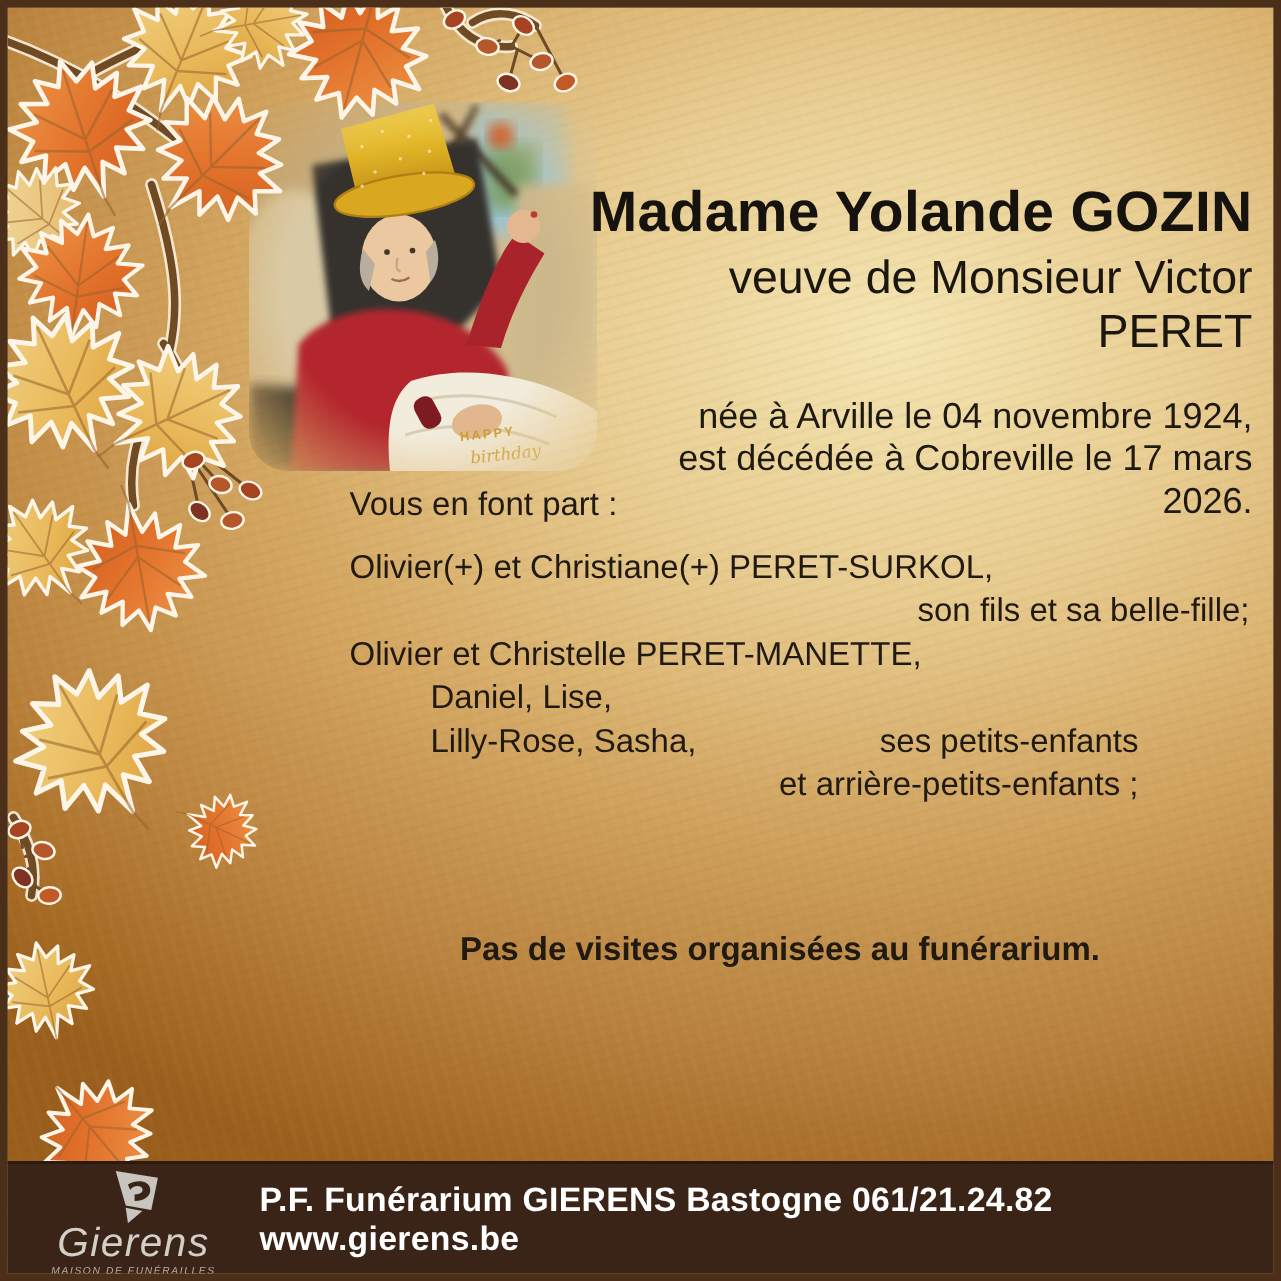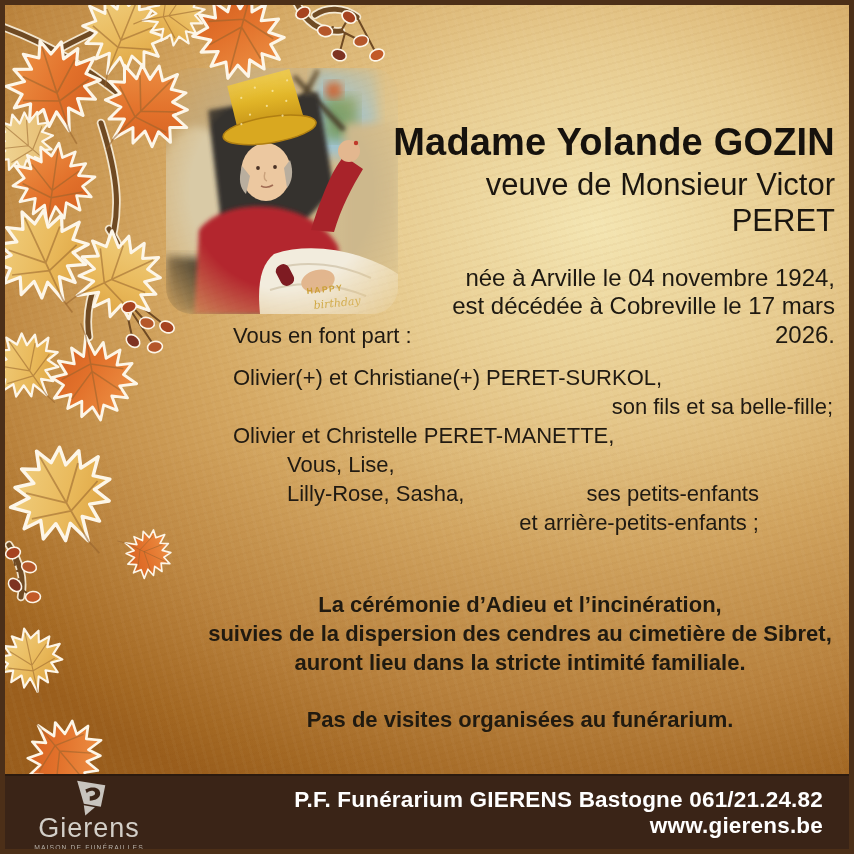--- a/index.html
+++ b/index.html
@@ -31,24 +31,24 @@
   .frow{display:flex;justify-content:space-between;}
   .fleft{white-space:pre;}
   .fright{margin-right:76px;white-space:pre;}
   .frow.indent .fleft{padding-left:54px;}
   .frow.r-flush .fright{margin-right:2px;}
   .ceremony{position:absolute;left:200px;right:14px;top:585px;z-index:3;text-align:center;
     font-size:22px;font-weight:700;line-height:29px;color:#201a10;}
   .visits{margin-top:28px;}
   .footer{position:absolute;left:0;right:0;bottom:0;height:73px;z-index:4;background:#3a2417;
     border-top:2px solid #2b1a0f;display:flex;align-items:center;}
-  .logo{width:168px;display:flex;flex-direction:column;align-items:center;justify-content:center;padding-top:2px;}
+  .logo{width:168px;display:flex;flex-direction:column;align-items:center;justify-content:center;padding-top:2px;font-style:italic;}
   .logo-name{color:#d3cfc8;font-size:27px;letter-spacing:1px;line-height:1;margin-top:-2px;}
   .logo-tag{color:#b7b0a7;font-size:6.8px;letter-spacing:1.1px;margin-top:2px;}
-  .footer-text{flex:1;text-align:right;color:#ffffff;font-weight:700;font-size:22.5px;padding-right:26px;letter-spacing:.2px;}
+  .footer-text{flex:1;text-align:left;color:#ffffff;font-weight:700;font-size:22.5px;padding-right:26px;letter-spacing:.2px;}
 </style>
 </head>
 <body>
 
 <div class="page">
   <div class="tex"></div>
 
   <div class="photo">
     <svg width="232" height="246" viewBox="0 0 232 246">
       <defs>
@@ -223,45 +223,38 @@
     <span class="fleft"></span>
     <span class="fright">son fils et sa belle-fille;</span>
   </div>
 
   <div class="frow">
     <span class="fleft">Olivier et Christelle PERET-MANETTE,</span>
     <span class="fright"></span>
   </div>
 
   <div class="frow indent">
-    <span class="fleft">Vous, Lise,</span>
+    <span class="fleft">Daniel, Lise,</span>
     <span class="fright"></span>
   </div>
 
 
   <div class="frow indent">
     <span class="fleft">Lilly-Rose, Sasha,</span>
     <span class="fright">ses petits-enfants</span>
   </div>
 
   <div class="frow">
     <span class="fleft"></span>
     <span class="fright">et arrière-petits-enfants ;</span>
   </div>
 </div>
   </div>
 
   <div class="ceremony">
-    <div>
-  <div>La cérémonie d’Adieu et l’incinération,</div>
-
-  <div>suivies de la dispersion des cendres au cimetière de Sibret,</div>
-
-  <div>auront lieu dans la stricte intimité familiale.</div>
-</div>
     <div class="visits">Pas de visites organisées au funérarium.</div>
   </div>
 
   <div class="footer">
     <div class="logo">
       <svg width="42" height="40" viewBox="0 0 56 54">
         <polygon points="12,5 50,11 44,40 21,36" fill="#c8c4be"></polygon>
         <polygon points="21,38 36,41 23,52" fill="#c8c4be"></polygon>
         <path d="M23,17 C32,12 42,14 43,21 C44,28 37,32 29,32 L29,26 C34,26 37,24 36,21 C35,17 27,18 25,22 Z" fill="#3a2417"></path>
       </svg>

